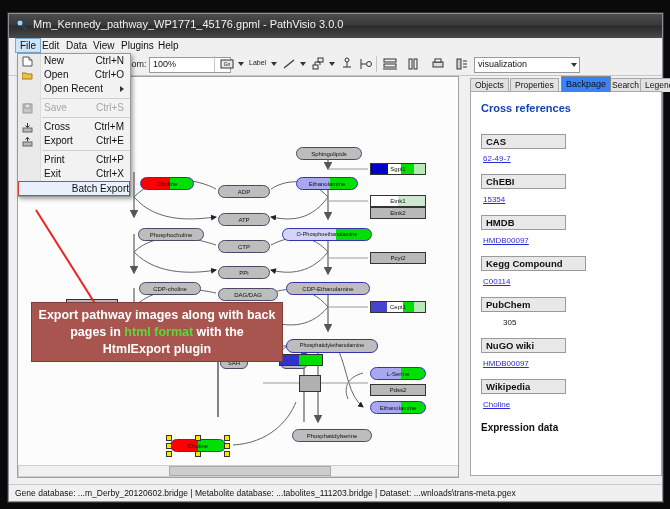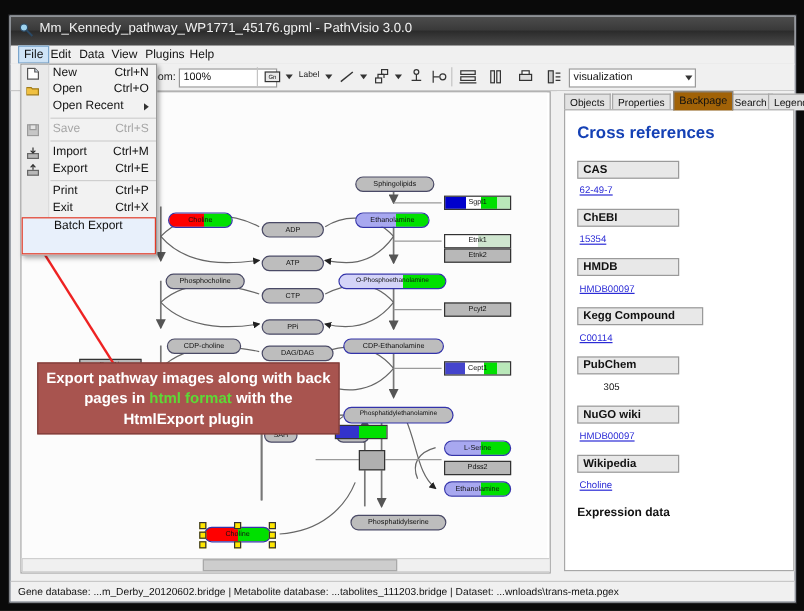--- a/index.html
+++ b/index.html
@@ -43,37 +43,37 @@
   .metab{border:1px solid #4a4a66;border-radius:8px;background:#bdbdbd;}
   .metab.blue{border:1px solid #3333aa;}
   .gene{border:1px solid #333;background:#b8b8b8;}
   
   #filemenu{position:absolute;left:8px;top:39px;width:112px;background:#f2f2f2;border:1px solid #9a9a9a;
      box-shadow:2px 2px 4px rgba(0,0,0,.35);z-index:40;}
   #filemenu .gutter{position:absolute;left:0;top:0;width:22px;bottom:0;background:#eaeaea;border-right:1px solid #dcdcdc;}
   .fm-row{position:relative;height:14px;line-height:14px;font-size:10px;color:#111;padding-left:26px;}
   .fm-row.disabled{color:#a6a6a6;}
   .fm-row .acc{position:absolute;right:6px;top:0;font-size:10px;}
-  .fm-row.highlight{background:#e8f0fb;border:1px solid #e33b27;box-sizing:border-box;height:31px;line-height:13px;}
+  .fm-row.highlight{background:#e8f0fb;border:1px solid #e33b27;box-sizing:border-box;height:15px;line-height:13px;text-align:right;}
   .fm-sep{height:1px;background:#cfcfcf;margin:2px 0 2px 24px;}
   .fm-ic{position:absolute;left:4px;top:2px;width:11px;height:11px;}
   .fm-sub{position:absolute;right:6px;top:4px;width:0;height:0;border-top:3px solid transparent;border-bottom:3px solid transparent;border-left:4px solid #333;}
   
   #callout{position:absolute;left:22px;top:288px;width:250px;height:58px;background:#a8544f;
      border:1px solid #7d3d39;z-index:30;display:flex;flex-direction:column;align-items:center;justify-content:center;
      color:#fff;font-weight:bold;font-size:12.5px;line-height:17px;text-align:center;}
   #callout .grn{color:#5dd936;}
   
   #side{position:absolute;left:455px;top:62px;width:198px;height:400px;background:#f0f0f0;}
   #sidetabs{position:absolute;left:6px;top:0;width:192px;height:15px;}
   .stab{position:absolute;top:2px;height:13px;line-height:13px;font-size:8.5px;color:#111;padding:0 4px;
      background:#e2e2e2;border:1px solid #a8a8a8;border-bottom:none;}
-  .stab.sel{top:0;height:15px;line-height:15px;background:#a16207;font-size:9px;border-color:#888;z-index:3;}
+  .stab.sel{top:0;height:15px;line-height:15px;background:#3b82f6;font-size:9px;border-color:#888;z-index:3;}
   #sidebody{position:absolute;left:6px;top:15px;width:190px;height:383px;background:#fff;border:1px solid #a8a8a8;overflow:hidden;}
-  .xr-title{position:absolute;left:10px;top:10px;font-size:14px;font-weight:bold;color:#1541b5;}
+  .xr-title{position:absolute;left:10px;top:10px;font-size:11px;font-weight:bold;color:#1541b5;}
   .xr-hdr{position:absolute;left:10px;width:85px;height:15px;background:#e8e8e8;border:1px solid #9a9a9a;
           font-size:9.5px;font-weight:bold;color:#111;display:flex;align-items:center;padding-left:4px;box-sizing:border-box;}
   .xr-val{position:absolute;left:12px;font-size:8px;}
   .xr-val a{color:#2b2bd6;text-decoration:underline;}
   .xr-val.plain{color:#111;text-decoration:none;}
   .xr-foot{position:absolute;left:10px;font-size:10px;font-weight:bold;color:#111;}
   .sb-h{position:absolute;background:#f0f0f0;border:1px solid #cfcfcf;}
   .sb-thumb{position:absolute;background:#cdcdcd;border:1px solid #a9a9a9;}
   
   #statusbar{position:absolute;left:0;bottom:0;width:653px;height:16px;background:#f0f0f0;border-top:1px solid #c8c8c8;}
@@ -328,21 +328,21 @@
     </div>
 
 
     <div class="fm-sep"></div>
 
     <div class="fm-row">
       <svg class="fm-ic" viewBox="0 0 11 11">
         <rect x="1" y="6" width="9" height="4" fill="#b8b8b8" stroke="#666"></rect>
         <path d="M5.5 1 L5.5 5 M3.5 3.5 L5.5 5.5 L7.5 3.5" stroke="#333" fill="none"></path>
       </svg>
-      <span>Import</span>
+      <span>Cross</span>
       <span class="acc">Ctrl+M</span>
     </div>
 
     <div class="fm-row">
       <svg class="fm-ic" viewBox="0 0 11 11">
         <rect x="1" y="6" width="9" height="4" fill="#b8b8b8" stroke="#666"></rect>
         <path d="M5.5 5.5 L5.5 1.5 M3.5 3.5 L5.5 1.3 L7.5 3.5" stroke="#333" fill="none"></path>
       </svg>
       <span>Export</span>
       <span class="acc">Ctrl+E</span>

